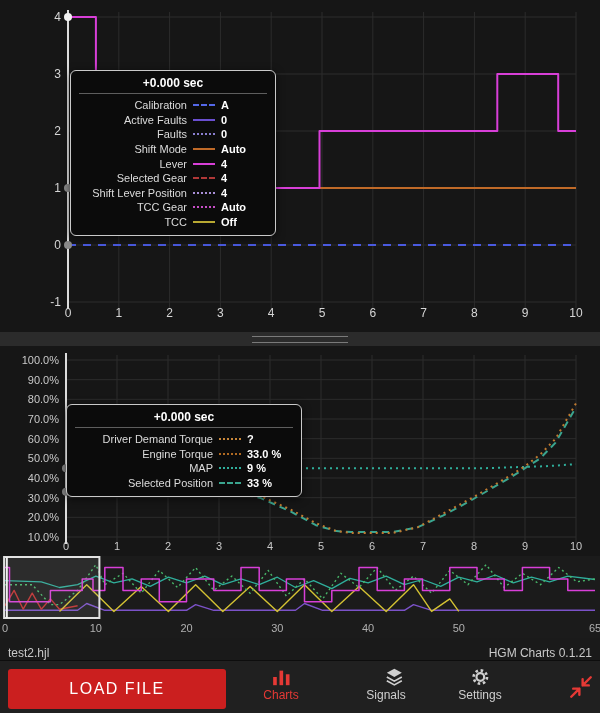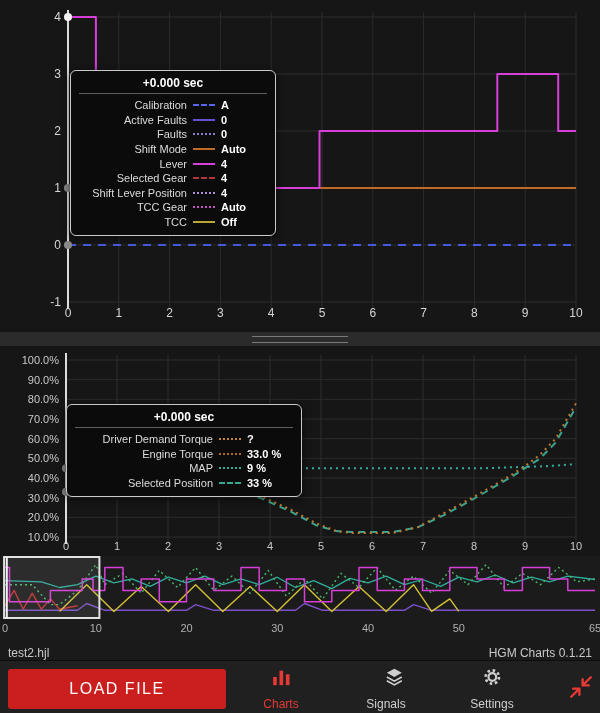--- a/index.html
+++ b/index.html
@@ -22,23 +22,23 @@
   .tval{width:46px;font-weight:bold;color:#fff;text-align:left;white-space:nowrap;}
   .statusbar{position:absolute;left:0;top:638px;width:600px;height:22px;display:flex;
              justify-content:space-between;align-items:flex-end;padding:0 8px;box-sizing:border-box;
              font-size:12px;color:#c9c9c9;}
   .toolbar{position:absolute;left:0;top:660px;width:600px;height:53px;background:#202020;
            border-top:1px solid #0d0d0d;box-sizing:border-box;}
   .load-btn{position:absolute;left:8px;top:8px;width:218px;height:40px;background:#cb1f1f;
             border:none;border-radius:3px;color:#fff;font-size:16px;letter-spacing:1.5px;
             font-family:"Liberation Sans","DejaVu Sans",sans-serif;cursor:pointer;}
   .tab{position:absolute;top:6px;transform:translateX(-50%);display:flex;flex-direction:column;
-       align-items:center;gap:10px;font-size:12px;color:#cfcfcf;cursor:pointer;}
+       align-items:center;gap:1px;font-size:12px;color:#cfcfcf;cursor:pointer;}
   .tab.active{color:#e53935;}
-  .tab-charts{left:281px;} .tab-signals{left:386px;align-items:flex-end;} .tab-settings{left:492px;}
+  .tab-charts{left:281px;} .tab-signals{left:386px;align-items:flex-end;} .tab-settings{left:480px;}
   .collapse-btn{position:absolute;right:6px;top:50%;transform:translateY(-50%);cursor:pointer;}
 </style>
 </head>
 <body>
 
 <div class="app">
 
   <svg class="chart-top" viewBox="0 0 600 332">
       <line x1="68" x2="68" y1="12" y2="308" stroke="#2c2c2c" stroke-width="1"></line>
       <text x="68" y="317" fill="#d6d6d6" font-size="12" text-anchor="middle">0</text>

